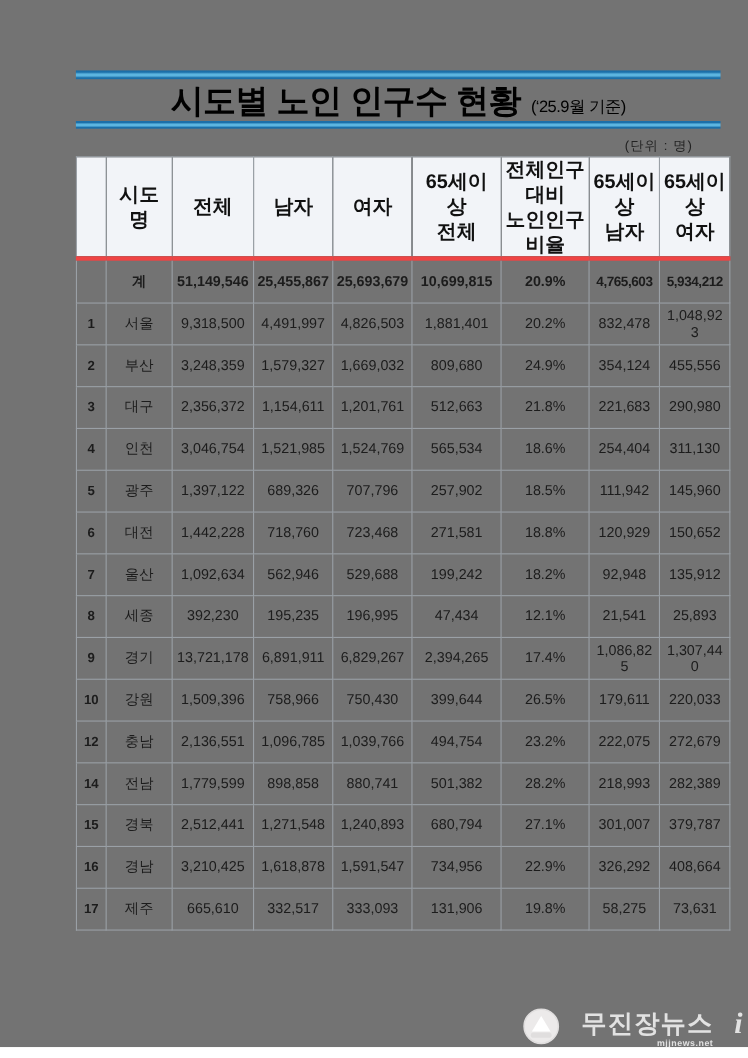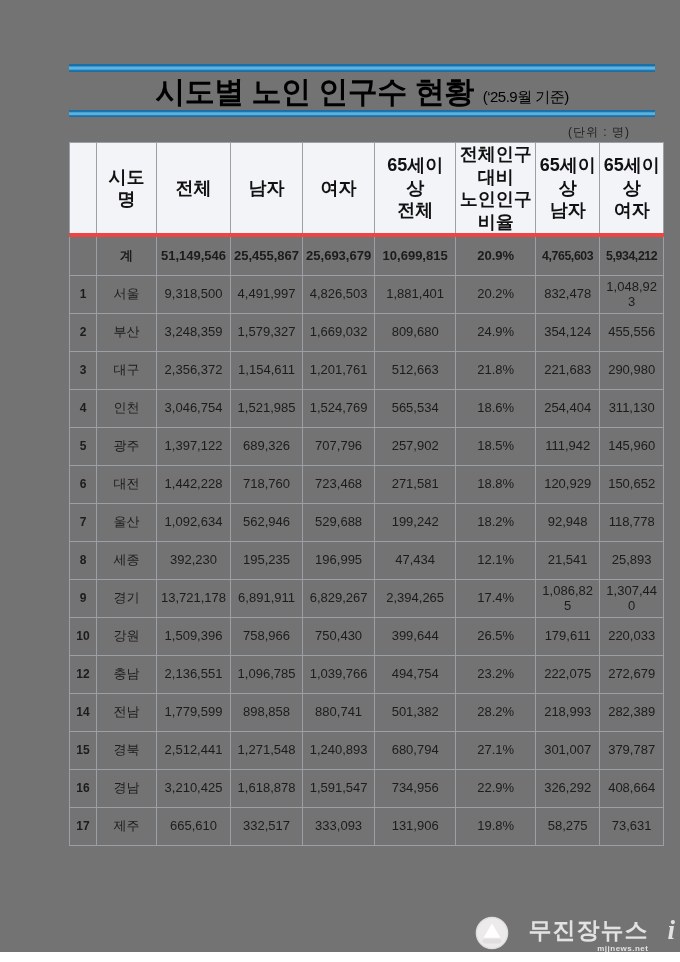--- a/index.html
+++ b/index.html
@@ -185,21 +185,21 @@
         </tr>
         <tr>
           <td class="col-no">7</td>
           <td>울산</td>
           <td>1,092,634</td>
           <td>562,946</td>
           <td>529,688</td>
           <td class="box-l">199,242</td>
           <td class="box-r">18.2%</td>
           <td class="narrow">92,948</td>
-          <td class="narrow">118,778</td>
+          <td class="narrow">135,912</td>
         </tr>
         <tr>
           <td class="col-no">8</td>
           <td>세종</td>
           <td>392,230</td>
           <td>195,235</td>
           <td>196,995</td>
           <td class="box-l">47,434</td>
           <td class="box-r">12.1%</td>
           <td class="narrow">21,541</td>

